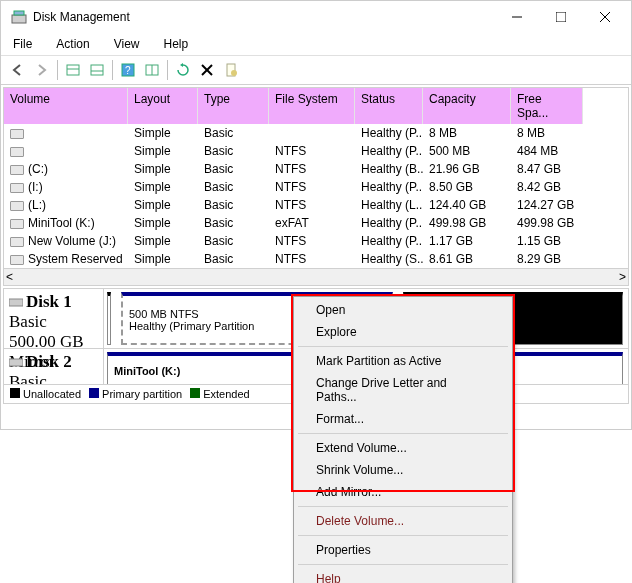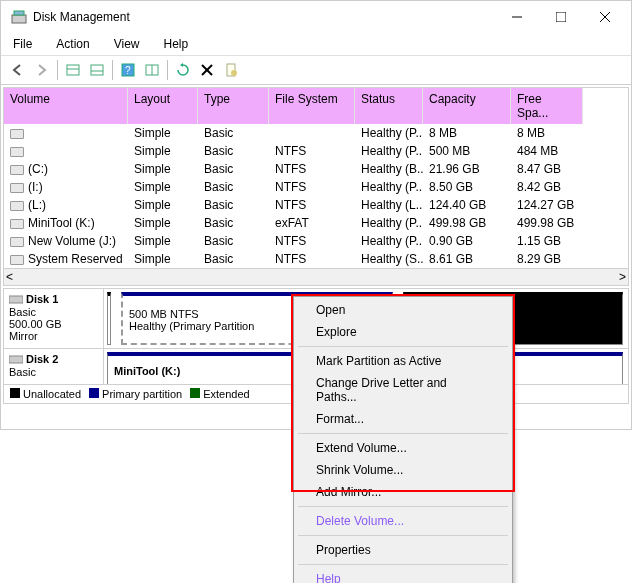--- a/index.html
+++ b/index.html
@@ -18,29 +18,29 @@
 .table { border: 1px solid #d0d0d0; margin: 2px; width: calc(100% - 4px); }
 .thead { display: flex; background: #fff; }
 .th { border-right: 1px solid #e4e4e4; padding: 4px 6px; font-size: 12px; background: #f0abfc; }
 .tbody { }
 .tr { display: flex; height: 18px; align-items: center; }
 .td { padding: 1px 6px; font-size: 12px; white-space: nowrap; overflow: hidden; }
 .diskicon { width:14px; height:10px; display:inline-block; background:#e8e8e8; border:1px solid #999; border-radius:1px; margin-right:4px; vertical-align:middle; }
 .hscroll { display:flex; align-items:center; justify-content:space-between; padding:0 2px; height:17px; background:#f0f0f0; border-top:1px solid #d0d0d0; }
 .diskmap { border:1px solid #d0d0d0; margin:2px; width:calc(100% - 4px); height:116px; position:relative; overflow:hidden; }
 .diskrow { display:flex; border-bottom:1px solid #d0d0d0; height:60px; }
-.diskinfo { width:100px; border-right:1px solid #d0d0d0; padding:3px 5px; font-size:11px; }
+.diskinfo { width:100px; border-right:1px solid #d0d0d0; padding:3px 5px; font-size:17px;font-family:Liberation Serif, serif; }
 .diskinfo .dn { font-weight:bold; display:flex; align-items:center; gap:3px; }
 .diskparts { flex:1; display:flex; padding:3px; gap:8px; }
 .part { border:1px solid #888; border-top:4px solid #00008b; margin-right:2px; padding:4px 6px; font-size:11px; display:flex; flex-direction:column; justify-content:center; }
 .part.sel { border:2px dashed #999; border-top:4px solid #00008b; }
 .legend { display:flex; gap:8px; align-items:center; padding:3px 6px; font-size:11px; }
 .legbox { width:10px; height:10px; display:inline-block; margin-right:3px; }
 .ctxmenu { position:absolute; left:293px; top:296px; width:220px; background:#f0f0f0; border:1px solid #a0a0a0; box-shadow:2px 2px 4px rgba(0,0,0,0.25); padding:2px; z-index:10; }
-.ctxitem { padding:4px 20px; font-size:12px; color:#8b5cf6; }
+.ctxitem { padding:4px 20px; font-size:12px; color:#7f1d1d; }
 .ctxitem.disabled { color:#000000; }
 .ctxsep { height:1px; background:#d0d0d0; margin:3px 2px; }
 .redbox { position:absolute; border:2px solid red; pointer-events:none; z-index:20; }
 .c-vol{width:124px}.c-lay{width:70px}.c-typ{width:71px}.c-fs{width:86px}.c-st{width:68px}.c-cap{width:88px}.c-fr{width:72px}
 </style>
 </head>
 <body>
 
 <div class="outer">
   <div class="titlebar">
@@ -200,21 +200,21 @@
           <div class="td c-st">Healthy (P...</div>
           <div class="td c-cap">499.98 GB</div>
           <div class="td c-fr">499.98 GB</div>
         </div>
         <div class="tr">
           <div class="td c-vol"><span class="diskicon"></span>New Volume (J:)</div>
           <div class="td c-lay">Simple</div>
           <div class="td c-typ">Basic</div>
           <div class="td c-fs">NTFS</div>
           <div class="td c-st">Healthy (P...</div>
-          <div class="td c-cap">0.90 GB</div>
+          <div class="td c-cap">1.17 GB</div>
           <div class="td c-fr">1.15 GB</div>
         </div>
         <div class="tr">
           <div class="td c-vol"><span class="diskicon"></span>System Reserved</div>
           <div class="td c-lay">Simple</div>
           <div class="td c-typ">Basic</div>
           <div class="td c-fs">NTFS</div>
           <div class="td c-st">Healthy (S...</div>
           <div class="td c-cap">8.61 GB</div>
           <div class="td c-fr">8.29 GB</div>

